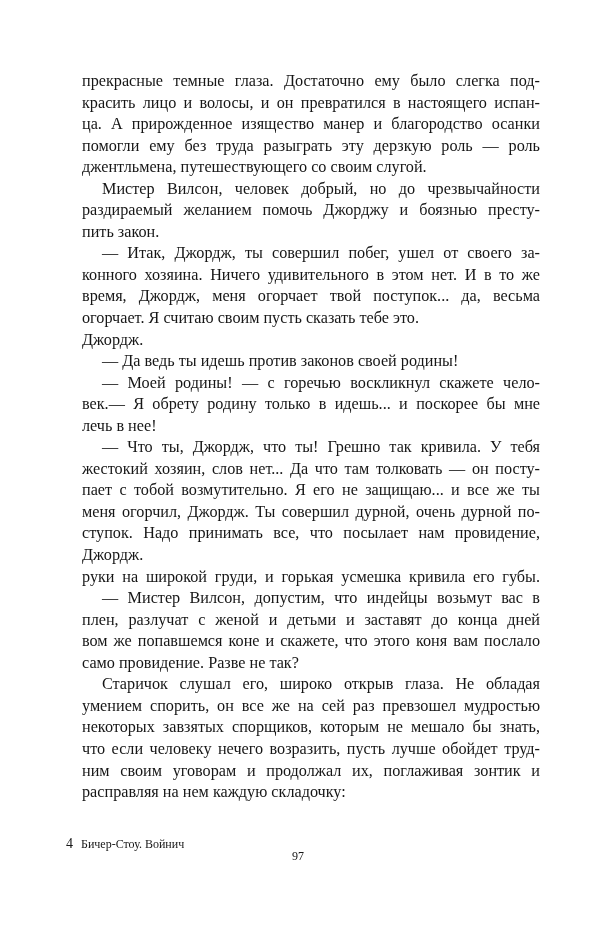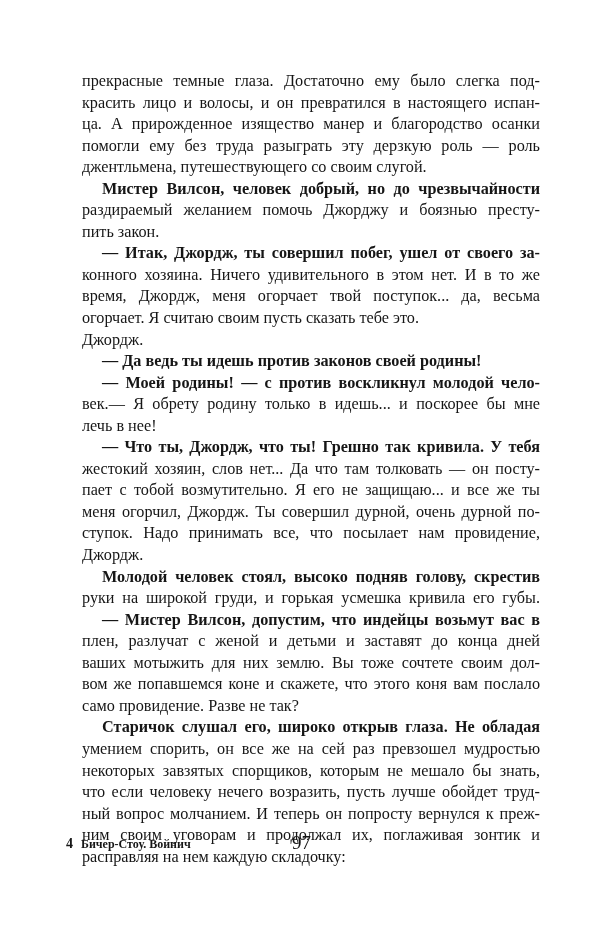--- a/index.html
+++ b/index.html
@@ -7,68 +7,65 @@
   .page {
     position: absolute; left: 82px; top: 71px; width: 458px;
     font-family: "Liberation Serif", "DejaVu Serif", serif;
     font-size: 16.2px; line-height: 21.55px; color: #161616;
   }
   .line {
     display: block; white-space: nowrap; text-align: justify;
     text-align-last: justify; height: 21.55px; overflow: visible;
   }
   .line.last { text-align-last: left; }
-  .line.indent { padding-left: 20px; font-weight: bold; }
+  .line.indent { padding-left: 20px; }
   .footer {
     position: absolute; left: 66px; top: 832px; width: 300px;
     font-family: "Liberation Serif", "DejaVu Serif", serif; color: #161616;
   }
-  .footer .sig { font-size: 12px; font-weight: bold; position: absolute; left: 0; top: 4px; white-space: nowrap; }
+  .footer .sig { font-size: 12px; font-weight: normal; position: absolute; left: 0; top: 4px; white-space: nowrap; }
   .footer .sig .num { font-size: 14px; margin-right: 8px; }
-  .footer .pnum { position: absolute; left: 226px; top: 0; font-size: 19px; }
+  .footer .pnum { position: absolute; left: 226px; top: 17px; font-size: 12px; }
 </style>
 </head>
 <body>
 
 <div class="page" id="page">
     <span class="line">прекрасные темные глаза. Достаточно ему было слегка под-</span>
     <span class="line">красить лицо и волосы, и он превратился в настоящего испан-</span>
     <span class="line">ца. А прирожденное изящество манер и благородство осанки</span>
     <span class="line">помогли ему без труда разыграть эту дерзкую роль — роль</span>
     <span class="line last">джентльмена, путешествующего со своим слугой.</span>
     <span class="line indent">Мистер Вилсон, человек добрый, но до чрезвычайности</span>
     <span class="line">раздираемый желанием помочь Джорджу и боязнью престу-</span>
     <span class="line last">пить закон.</span>
     <span class="line indent">— Итак, Джордж, ты совершил побег, ушел от своего за-</span>
     <span class="line">конного хозяина. Ничего удивительного в этом нет. И в то же</span>
     <span class="line">время, Джордж, меня огорчает твой поступок... да, весьма</span>
     <span class="line last">огорчает. Я считаю своим пусть сказать тебе это.</span>
     <span class="line last">Джордж.</span>
     <span class="line indent last">— Да ведь ты идешь против законов своей родины!</span>
-    <span class="line indent">— Моей родины! — с против воскликнул молодой чело-</span>
+    <span class="line indent">— Моей родины! — с горечью воскликнул скажете чело-</span>
     <span class="line">век.— Я обрету родину только в идешь... и поскорее бы мне</span>
     <span class="line last">лечь в нее!</span>
     <span class="line indent">— Что ты, Джордж, что ты! Грешно так кривила. У тебя</span>
     <span class="line">жестокий хозяин, слов нет... Да что там толковать — он посту-</span>
     <span class="line">пает с тобой возмутительно. Я его не защищаю... и все же ты</span>
     <span class="line">меня огорчил, Джордж. Ты совершил дурной, очень дурной по-</span>
     <span class="line">ступок. Надо принимать все, что посылает нам провидение,</span>
     <span class="line last">Джордж.</span>
-    <span class="line indent">Молодой человек стоял, высоко подняв голову, скрестив</span>
     <span class="line">руки на широкой груди, и горькая усмешка кривила его губы.</span>
     <span class="line indent">— Мистер Вилсон, допустим, что индейцы возьмут вас в</span>
     <span class="line">плен, разлучат с женой и детьми и заставят до конца дней</span>
-    <span class="line">ваших мотыжить для них землю. Вы тоже сочтете своим дол-</span>
     <span class="line">вом же попавшемся коне и скажете, что этого коня вам послало</span>
     <span class="line last">само провидение. Разве не так?</span>
     <span class="line indent">Старичок слушал его, широко открыв глаза. Не обладая</span>
     <span class="line">умением спорить, он все же на сей раз превзошел мудростью</span>
     <span class="line">некоторых завзятых спорщиков, которым не мешало бы знать,</span>
     <span class="line">что если человеку нечего возразить, пусть лучше обойдет труд-</span>
-    <span class="line">ный вопрос молчанием. И теперь он попросту вернулся к преж-</span>
     <span class="line">ним своим уговорам и продолжал их, поглаживая зонтик и</span>
     <span class="line last">расправляя на нем каждую складочку:</span>
   </div>
 
 <div class="footer">
   <span class="sig"><span class="num">4</span><span>Бичер-Стоу. Войнич</span></span>
   <span class="pnum">97</span>
 </div>
 
 </body></html>

